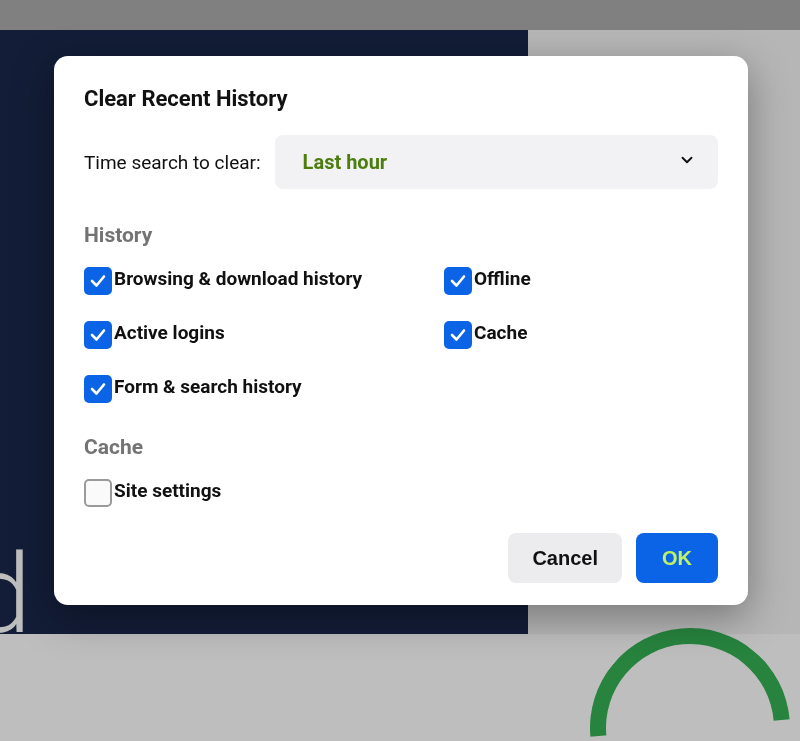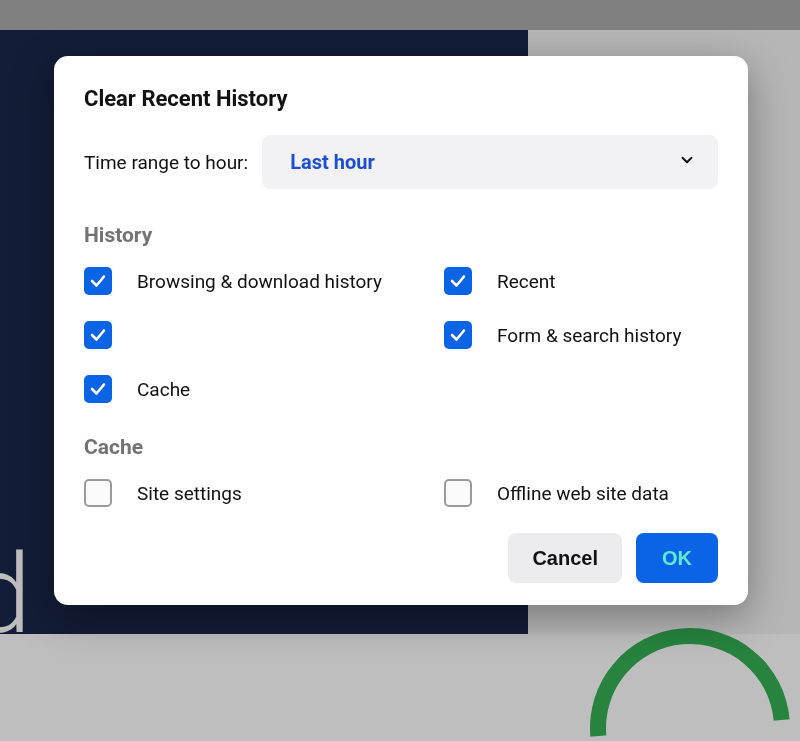--- a/index.html
+++ b/index.html
@@ -60,41 +60,42 @@
       border-radius: 8px;
       display: flex;
       align-items: center;
       justify-content: space-between;
       padding: 0 22px 0 28px;
       cursor: pointer;
     }
     .select-value {
       font-size: 20px;
       font-weight: 700;
-      color: #1d4ed8;
+      color: #4d7c0f;
     }
     .chev { width: 18px; height: 18px; }
     .section-heading {
       font-size: 21px;
       font-weight: 700;
       color: #737373;
       margin-bottom: 20px;
     }
     .checks {
       display: grid;
       grid-template-columns: 352px 1fr;
       row-gap: 26px;
       column-gap: 8px;
       margin-bottom: 32px;
     }
     .check-item {
       display: flex;
-      align-items: center;
-      gap: 25px;
+      align-items: flex-start;
+      gap: 2px;
       cursor: pointer;
+      font-weight: bold;
     }
     .box {
       width: 28px; height: 28px;
       border-radius: 5px;
       flex-shrink: 0;
       display: flex; align-items: center; justify-content: center;
     }
     .box.checked { background: #0b63e5; }
     .box.unchecked { border: 2px solid #9a9a9a; background: #fafafa; }
     .check-label { font-size: 19px; color: #111; }
@@ -108,21 +109,21 @@
       height: 50px;
       padding: 0 24px;
       border-radius: 8px;
       font-size: 20px;
       font-weight: 700;
       display: flex; align-items: center; justify-content: center;
       cursor: pointer;
       border: none;
     }
     .btn-secondary { background: #ececef; color: #111; min-width: 110px; }
-    .btn-primary { background: #0b63e5; color: #5eead4; min-width: 82px; }
+    .btn-primary { background: #0b63e5; color: #bef264; min-width: 82px; }
     .data-checks {
       display: grid;
       grid-template-columns: 352px 1fr;
       row-gap: 26px;
       column-gap: 8px;
     }
   </style>
 </head>
 <body>
 
@@ -133,21 +134,21 @@
   <div class="bg-white"></div>
   <div class="bg-bigtext">d<br>in</div>
   <div class="bg-arc"></div>
 
   <div class="overlay"></div>
 
   <div class="dialog">
     <div class="dialog-title">Clear Recent History</div>
 
     <div class="time-row">
-      <div class="time-label">Time range to hour:</div>
+      <div class="time-label">Time search to clear:</div>
       <div class="select">
         <span class="select-value">Last hour</span>
         <span>
           <svg class="chev" viewBox="0 0 24 24" fill="none" stroke="#111" stroke-width="2.5" stroke-linecap="round" stroke-linejoin="round">
               <polyline points="6 9 12 15 18 9"></polyline>
             </svg>
         </span>
       </div>
     </div>
 
@@ -160,56 +161,53 @@
             </svg>
         </div>
         <span class="check-label">Browsing &amp; download history</span>
       </div>
       <div class="check-item">
         <div class="box checked">
           <svg width="18" height="18" viewBox="0 0 24 24" fill="none" stroke="#fff" stroke-width="3.5" stroke-linecap="round" stroke-linejoin="round">
               <polyline points="4 12 10 18 20 6"></polyline>
             </svg>
         </div>
-        <span class="check-label">Recent</span>
-      </div>
-      <div class="check-item">
-        <div class="box checked">
-          <svg width="18" height="18" viewBox="0 0 24 24" fill="none" stroke="#fff" stroke-width="3.5" stroke-linecap="round" stroke-linejoin="round">
-              <polyline points="4 12 10 18 20 6"></polyline>
-            </svg>
-        </div>
+        <span class="check-label">Offline</span>
+      </div>
+      <div class="check-item">
+        <div class="box checked">
+          <svg width="18" height="18" viewBox="0 0 24 24" fill="none" stroke="#fff" stroke-width="3.5" stroke-linecap="round" stroke-linejoin="round">
+              <polyline points="4 12 10 18 20 6"></polyline>
+            </svg>
+        </div>
+        <span class="check-label">Active logins</span>
+      </div>
+      <div class="check-item">
+        <div class="box checked">
+          <svg width="18" height="18" viewBox="0 0 24 24" fill="none" stroke="#fff" stroke-width="3.5" stroke-linecap="round" stroke-linejoin="round">
+              <polyline points="4 12 10 18 20 6"></polyline>
+            </svg>
+        </div>
+        <span class="check-label">Cache</span>
       </div>
       <div class="check-item">
         <div class="box checked">
           <svg width="18" height="18" viewBox="0 0 24 24" fill="none" stroke="#fff" stroke-width="3.5" stroke-linecap="round" stroke-linejoin="round">
               <polyline points="4 12 10 18 20 6"></polyline>
             </svg>
         </div>
         <span class="check-label">Form &amp; search history</span>
-      </div>
-      <div class="check-item">
-        <div class="box checked">
-          <svg width="18" height="18" viewBox="0 0 24 24" fill="none" stroke="#fff" stroke-width="3.5" stroke-linecap="round" stroke-linejoin="round">
-              <polyline points="4 12 10 18 20 6"></polyline>
-            </svg>
-        </div>
-        <span class="check-label">Cache</span>
       </div>
     </div>
 
     <div class="section-heading">Cache</div>
     <div class="data-checks">
       <div class="check-item">
         <div class="box unchecked"></div>
         <span class="check-label">Site settings</span>
-      </div>
-      <div class="check-item">
-        <div class="box unchecked"></div>
-        <span class="check-label">Offline web site data</span>
       </div>
     </div>
 
     <div class="footer">
       <button class="btn btn-secondary">Cancel</button>
       <button class="btn btn-primary">OK</button>
     </div>
   </div>
 </div>
 

